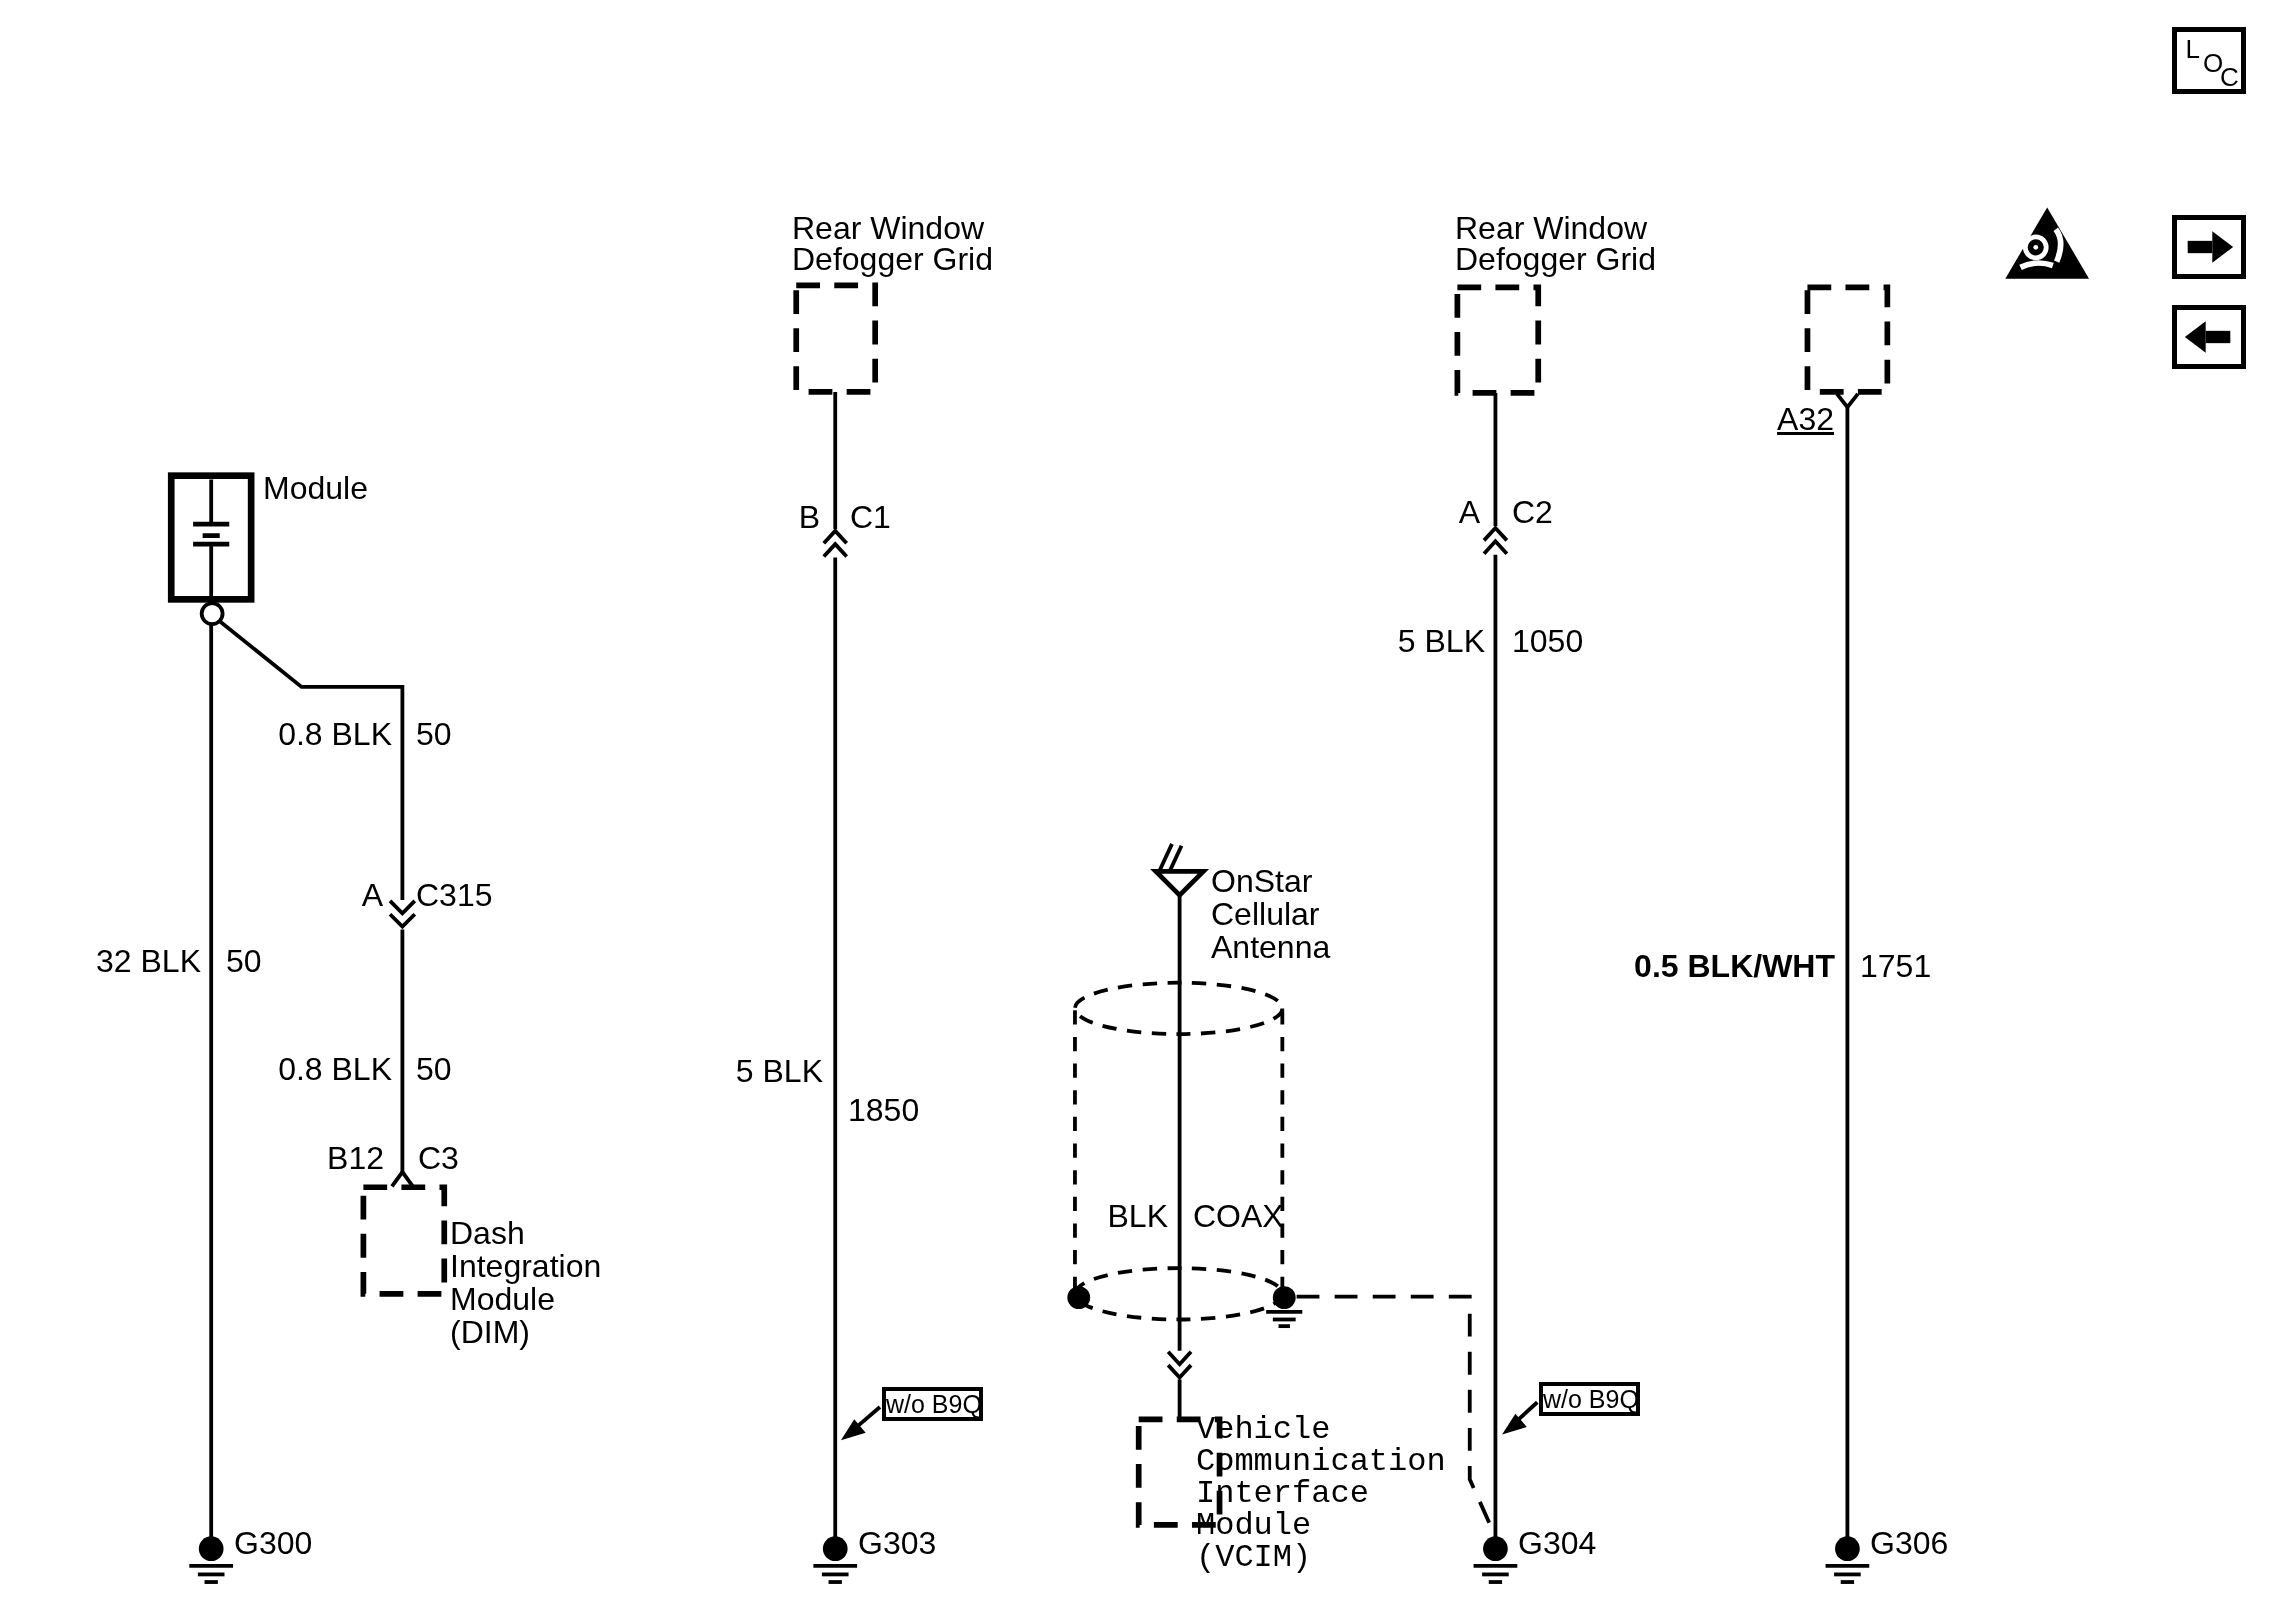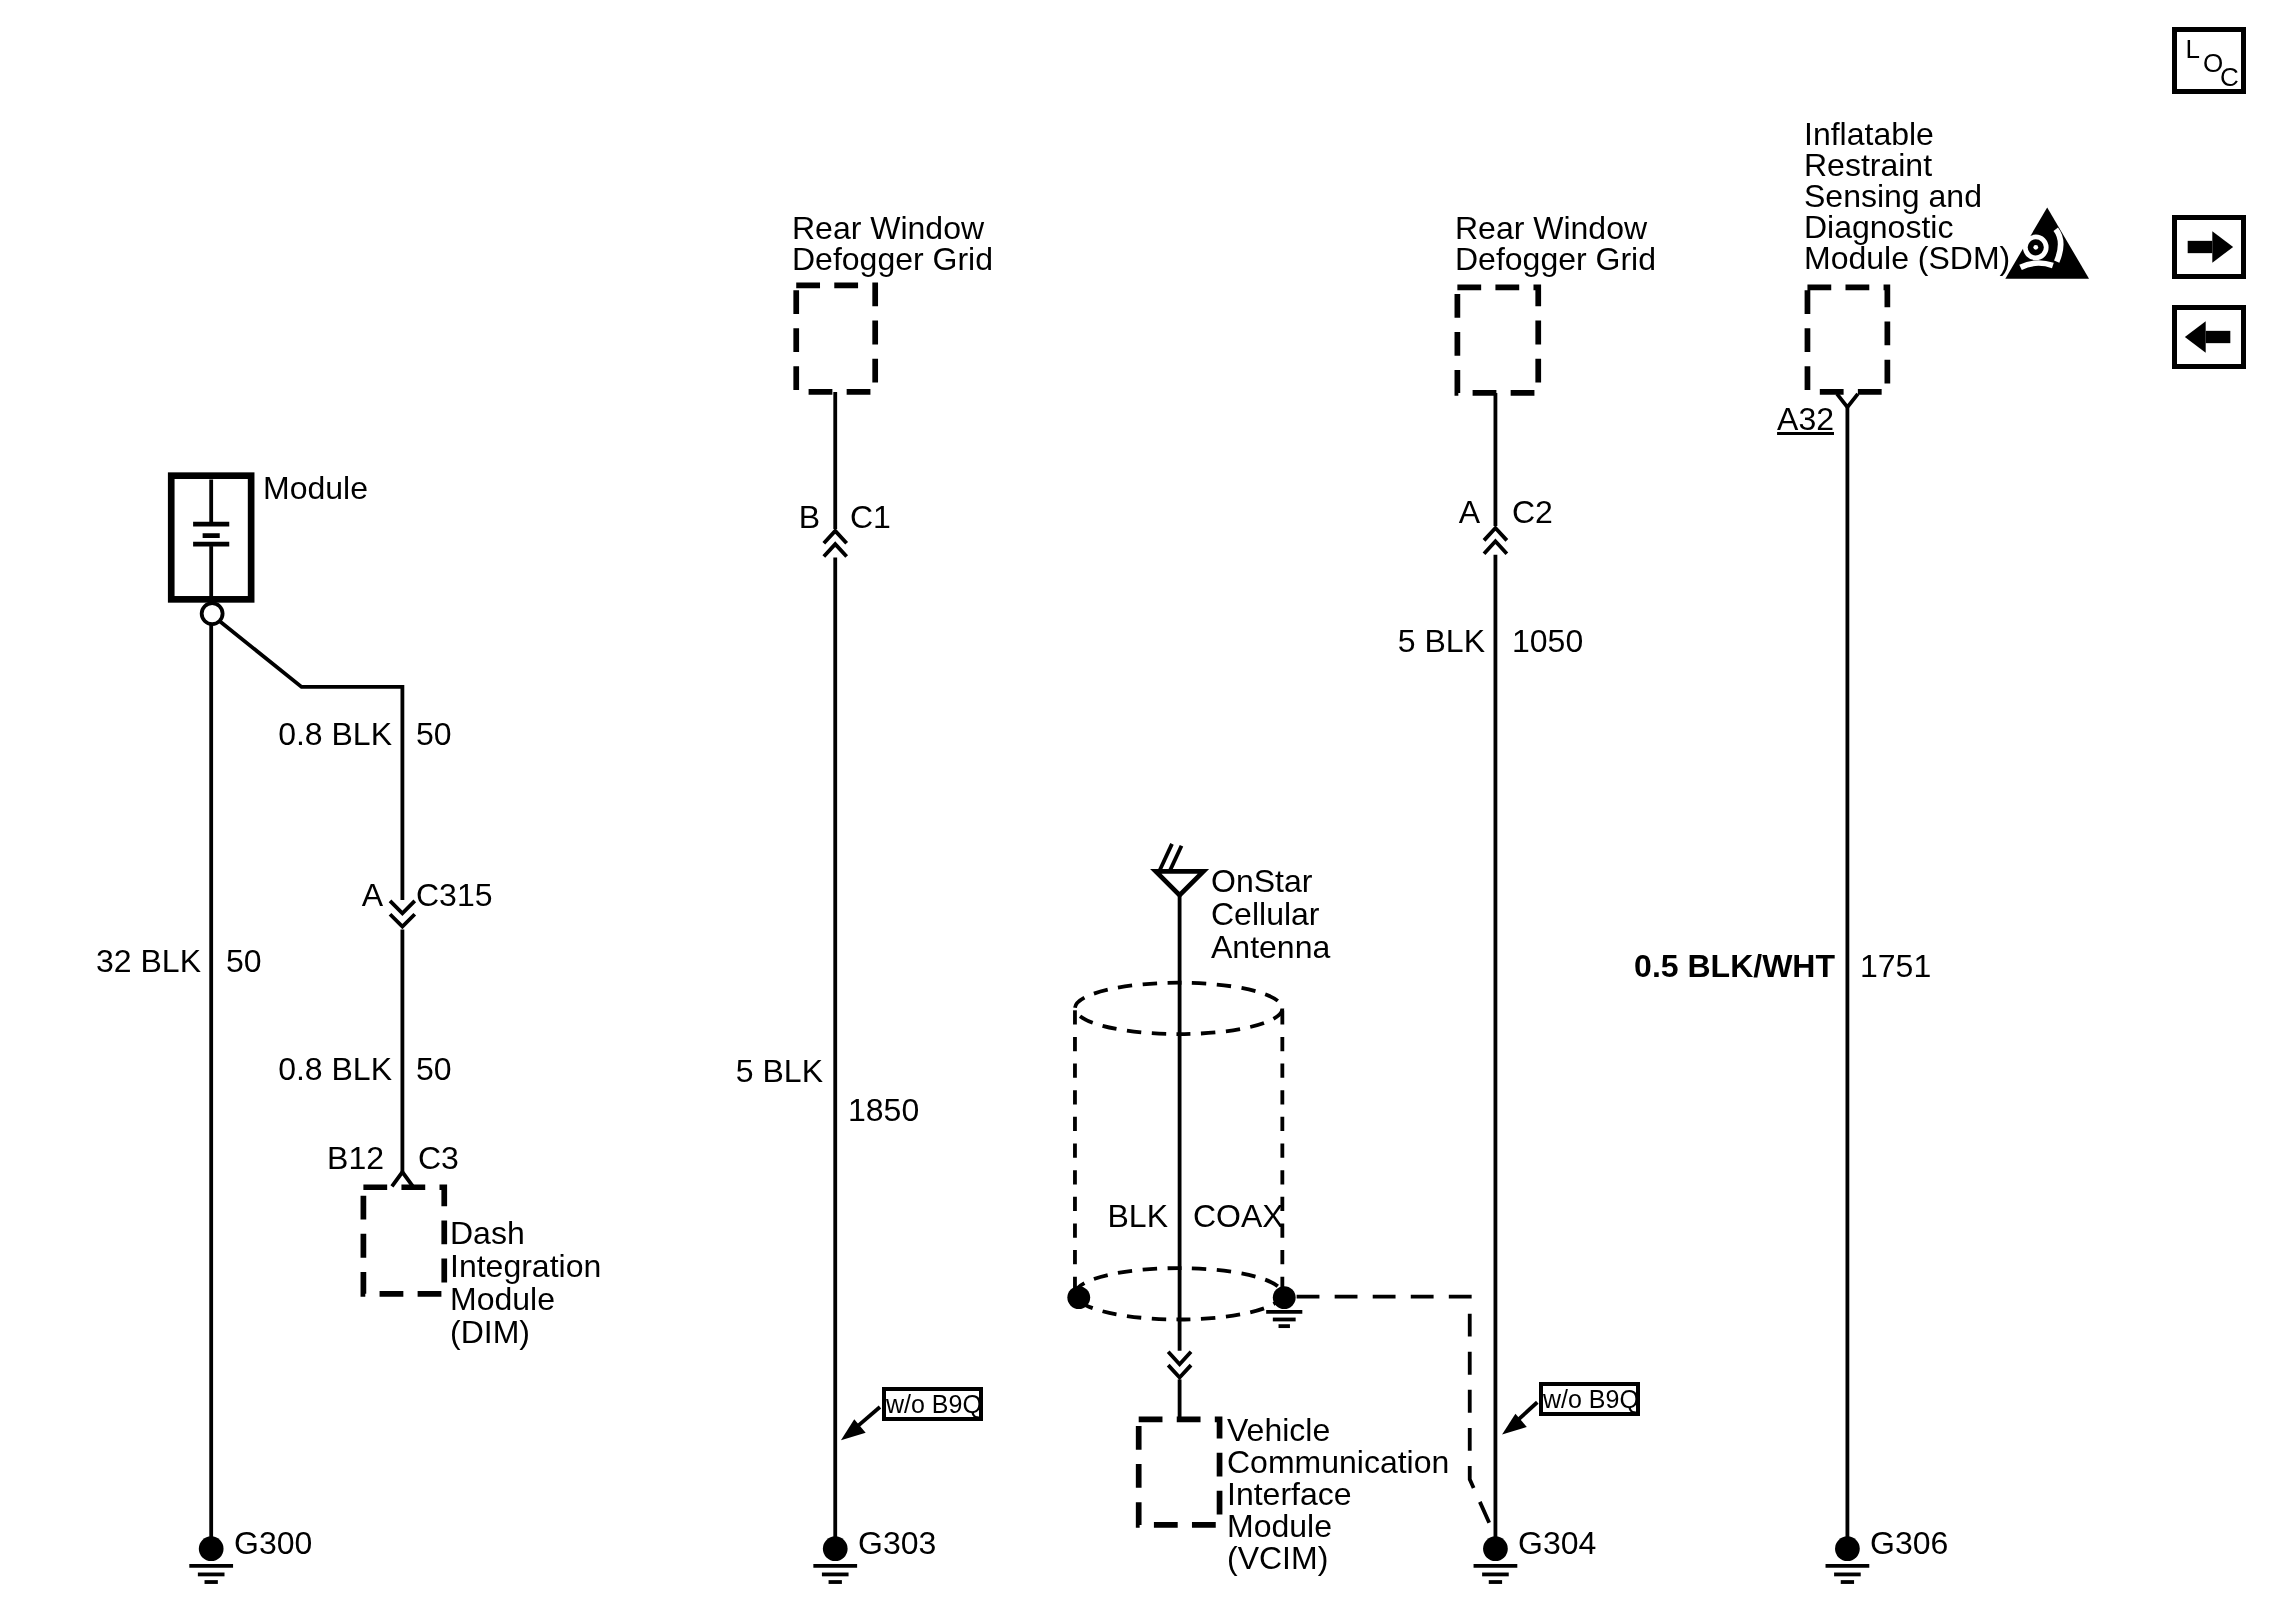--- a/index.html
+++ b/index.html
@@ -270,21 +270,21 @@
 
   <div class="tb" style="left:1211px;top:865px;">
     <div class="ln">OnStar</div>
     <div class="ln">Cellular</div>
     <div class="ln">Antenna</div>
   </div>
 
   <div class="lbl r" style="left:1044px;top:1200px;width:124px;">BLK</div>
   <div class="lbl" style="left:1193px;top:1200px;">COAX</div>
 
-  <div class="tb" style="left:1227px;top:1414px;">
+  <div class="tb" style="left:1196px;top:1414px;font-family:Liberation Mono, monospace;">
     <div class="ln" style="line-height:32px;">Vehicle</div>
     <div class="ln" style="line-height:32px;">Communication</div>
     <div class="ln" style="line-height:32px;">Interface</div>
     <div class="ln" style="line-height:32px;">Module</div>
     <div class="ln" style="line-height:32px;">(VCIM)</div>
   </div>
 
   <div class="tb tb33" style="left:1455px;top:213px;">
     <div class="ln">Rear Window</div>
     <div class="ln">Defogger Grid</div>
@@ -293,27 +293,20 @@
   <div class="lbl r" style="left:1432px;top:496px;width:48px;">A</div>
   <div class="lbl" style="left:1512px;top:496px;">C2</div>
 
   <div class="lbl r" style="left:1314px;top:625px;width:171px;">5 BLK</div>
   <div class="lbl" style="left:1512px;top:625px;">1050</div>
 
   <div class="note-box" style="left:1539px;top:1382px;">w/o B9Q</div>
 
   <div class="lbl" style="left:1518px;top:1527px;">G304</div>
 
-  <div class="tb tb33" style="left:1804px;top:119px;">
-    <div class="ln">Inflatable</div>
-    <div class="ln">Restraint</div>
-    <div class="ln">Sensing and</div>
-    <div class="ln">Diagnostic</div>
-    <div class="ln">Module (SDM)</div>
-  </div>
 
   <div class="lbl r" style="left:1748px;top:403px;width:86px;text-decoration:underline;">A32</div>
 
   <div class="lbl r" style="left:1607px;top:950px;width:228px;font-weight:bold;">0.5 BLK/WHT</div>
   <div class="lbl" style="left:1860px;top:950px;">1751</div>
 
   <div class="lbl" style="left:1870px;top:1527px;">G306</div>
 
 </div>
 

